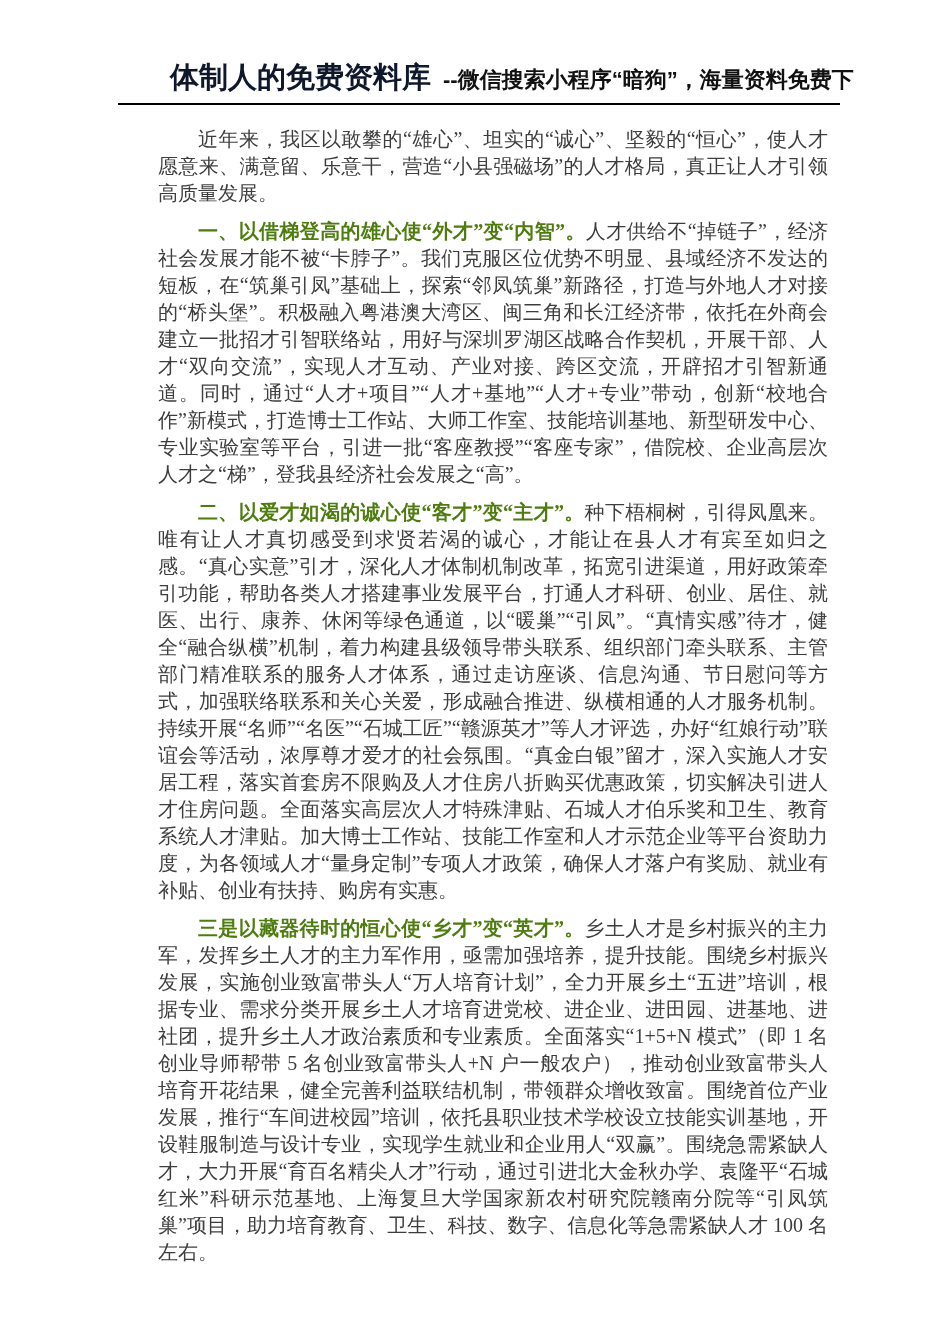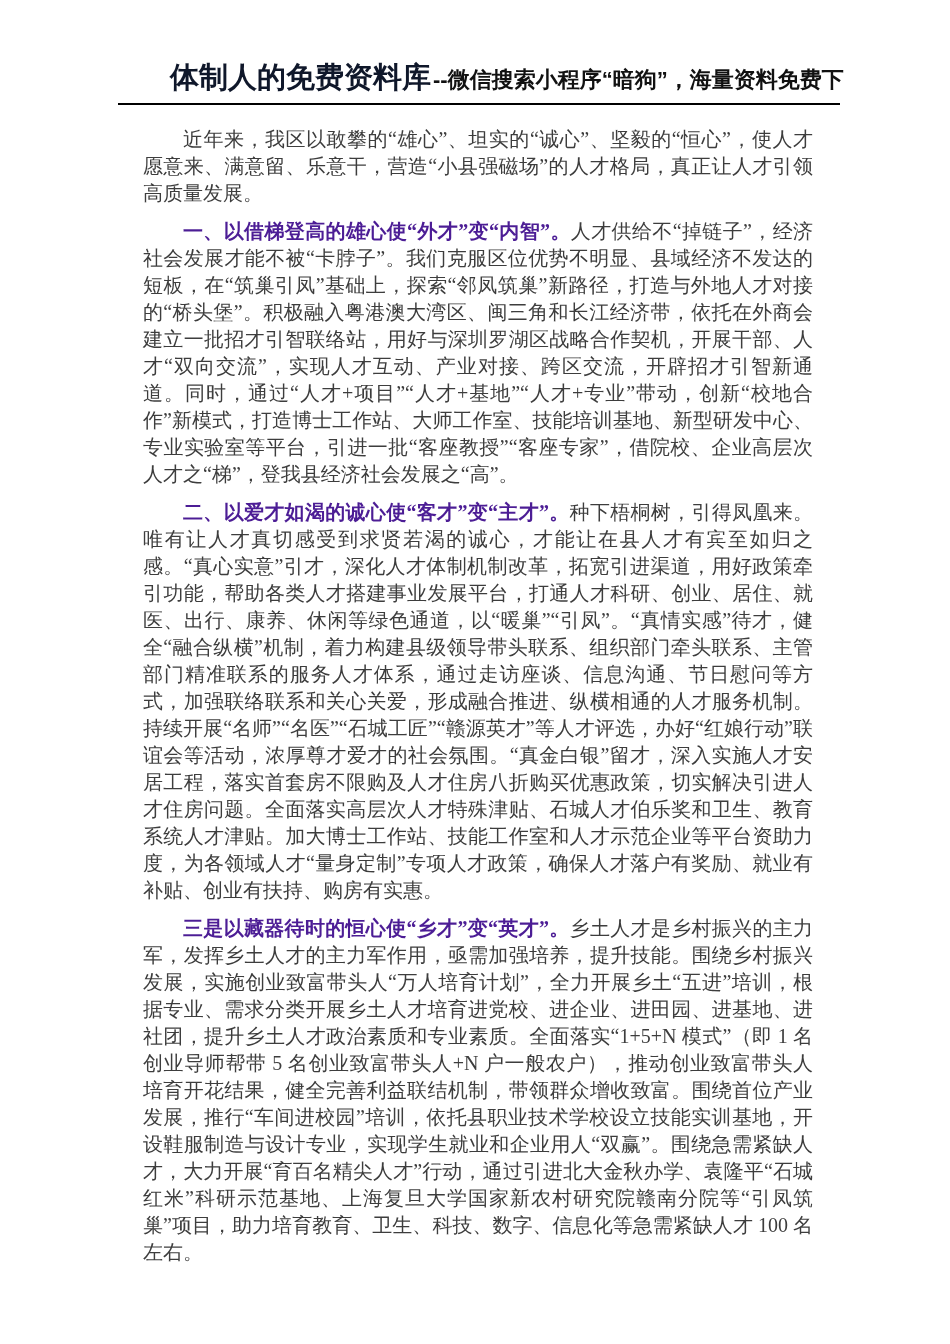--- a/index.html
+++ b/index.html
@@ -32,40 +32,40 @@
     font-weight: bold;
     font-size: 29px;
     color: #0f172a;
     letter-spacing: 0px;
   }
   .tagline {
     font-family: "Liberation Sans", "DejaVu Sans", sans-serif;
     font-weight: 600;
     font-size: 22px;
     color: #111111;
-    margin-left: 2px;
+    margin-left: 12px;
   }
   .content {
     position: absolute;
     top: 126px;
-    left: 143px;
+    left: 158px;
     width: 670px;
   }
   .content p {
     margin: 0 0 11px 0;
     font-size: 20px;
     line-height: 27px;
     color: #3d3d3d;
     text-align: justify;
     text-indent: 40px;
     word-break: break-all;
   }
   .lead {
     font-weight: bold;
-    color: #4c1d95;
+    color: #4d7c0f;
   }
 </style>
 </head>
 <body>
 
 <div class="page">
 
   <div class="header">
     <div class="header-inner">
       <span class="brand">体制人的免费资料库</span><span class="tagline">--微信搜索小程序“暗狗”，海量资料免费下</span>

